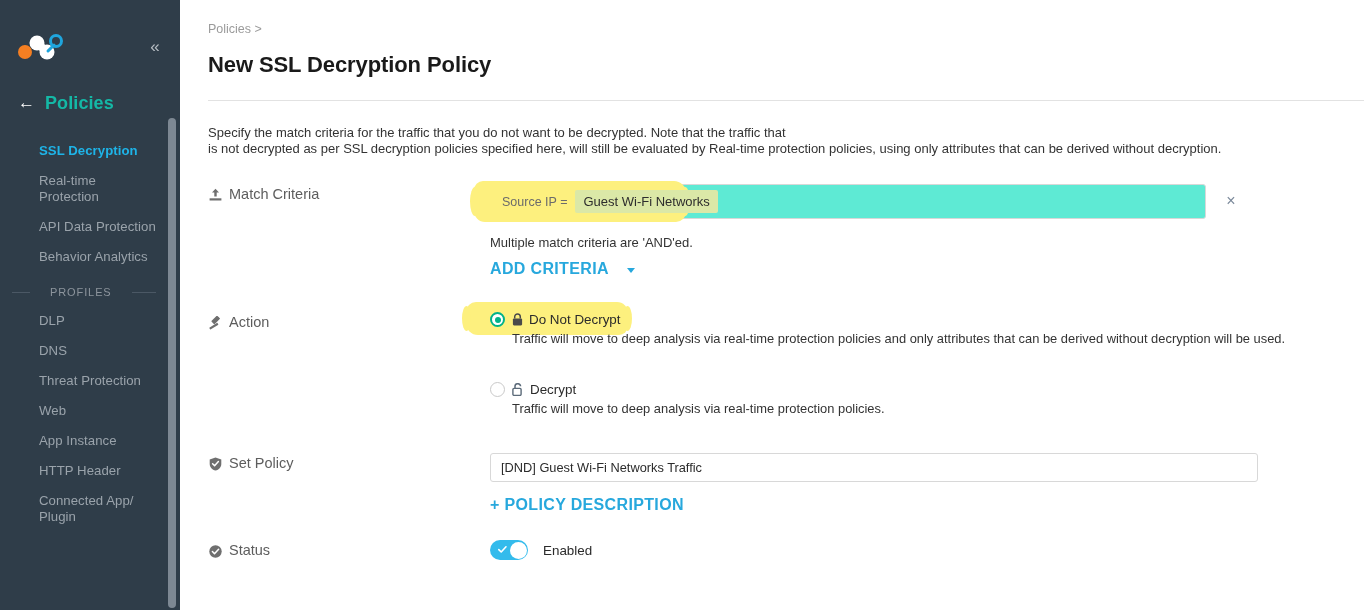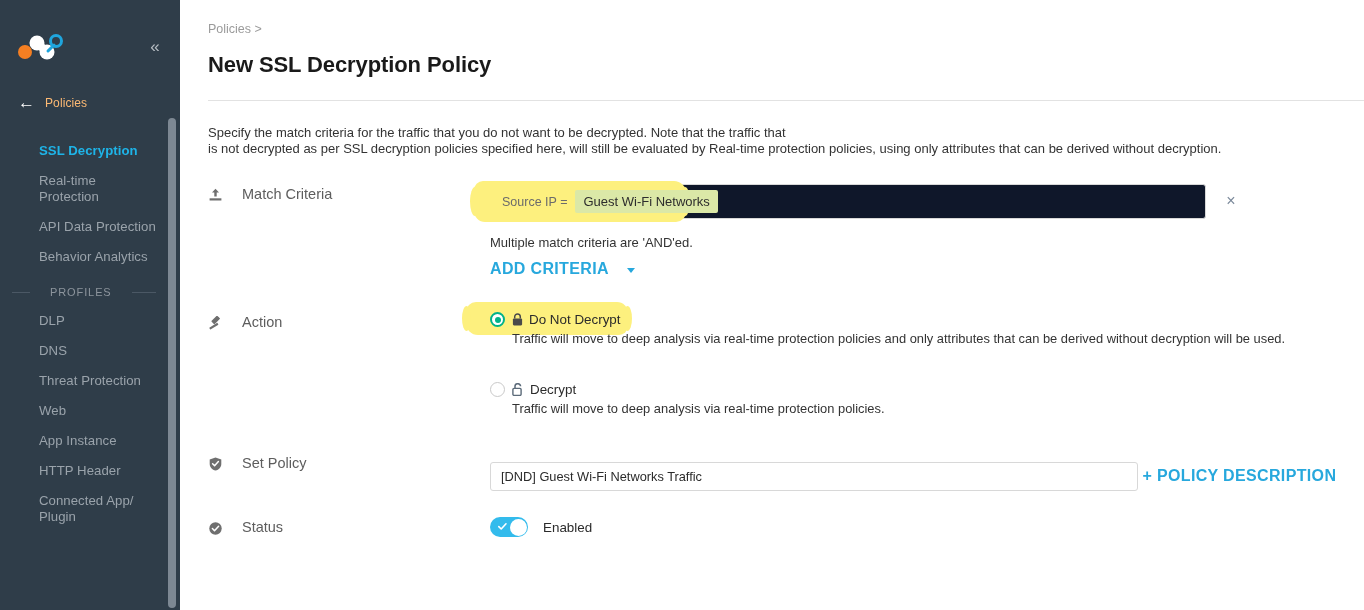--- a/index.html
+++ b/index.html
@@ -65,23 +65,23 @@
   }
   .back-arrow {
     width: 18px; height: 18px;
     color: #ffffff;
     font-size: 17px;
     line-height: 18px;
     margin-right: 9px;
     cursor: pointer;
   }
   .back-title {
-    color: #fdba74;
-    font-size: 12px;
-    font-weight: 400;
+    color: #14b8a6;
+    font-size: 18px;
+    font-weight: 700;
     letter-spacing: 0.1px;
   }
 
   .nav-scroll {
     position: absolute;
     top: 136px;
     left: 0;
     width: 172px;
     height: 484px;
     overflow: hidden;
@@ -183,21 +183,21 @@
   }
   .row {
     display: flex;
     align-items: flex-start;
   }
   .row-label {
     width: 282px;
     flex: 0 0 282px;
     display: flex;
     align-items: flex-start;
-    gap: 20px;
+    gap: 7px;
     font-size: 14.5px;
     color: #5d5d5d;
     padding-top: 2px;
   }
   .row-label .ico {
     width: 14px; height: 16px;
     flex: 0 0 14px;
     display: inline-flex;
     align-items: center;
     justify-content: center;
@@ -210,21 +210,21 @@
   .criteria-wrap {
     display: flex;
     align-items: flex-start;
   }
   .criteria-box {
     position: relative;
     width: 716px;
     height: 35px;
     border: 1px solid #d8d8d8;
     border-radius: 3px;
-    background: #0f172a;
+    background: #5eead4;
     display: flex;
     align-items: center;
     padding-left: 6px;
   }
   .hl-marker {
     position: absolute;
     background: #fdf07e;
     z-index: 0;
   }
   .hl-criteria {
@@ -369,21 +369,21 @@
     background: #fdf07e;
     border-radius: 50%;
   }
   .hl-action::before { left: -4px; }
   .hl-action::after { right: -4px; }
 
   .spacer-opt { height: 36px; }
 
   
   .text-input {
-    width: 648px;
+    width: 768px;
     height: 29px;
     border: 1px solid #d8d8d8;
     border-radius: 3px;
     font-family: "Liberation Sans", sans-serif;
     font-size: 12.8px;
     color: #2b2b2b;
     padding: 0 10px;
     outline: none;
     background: #fff;
     caret-color: #000;

